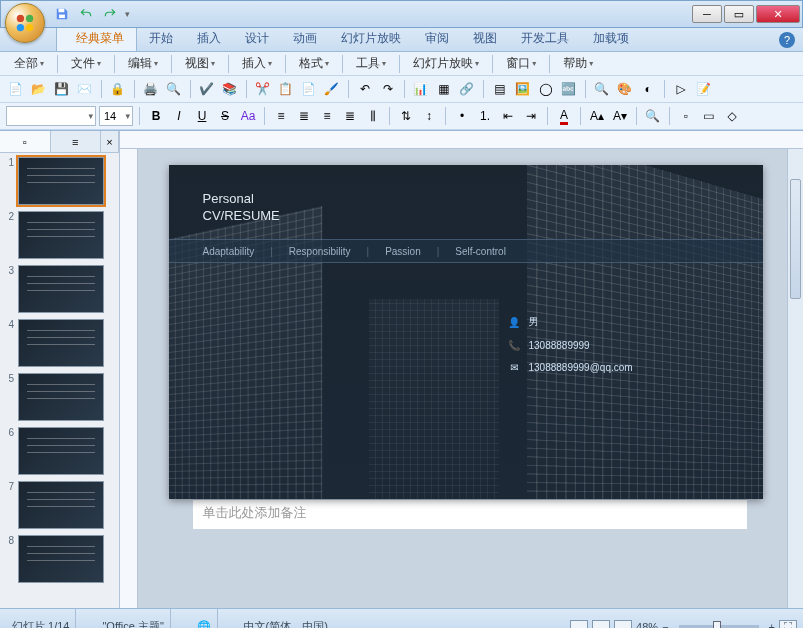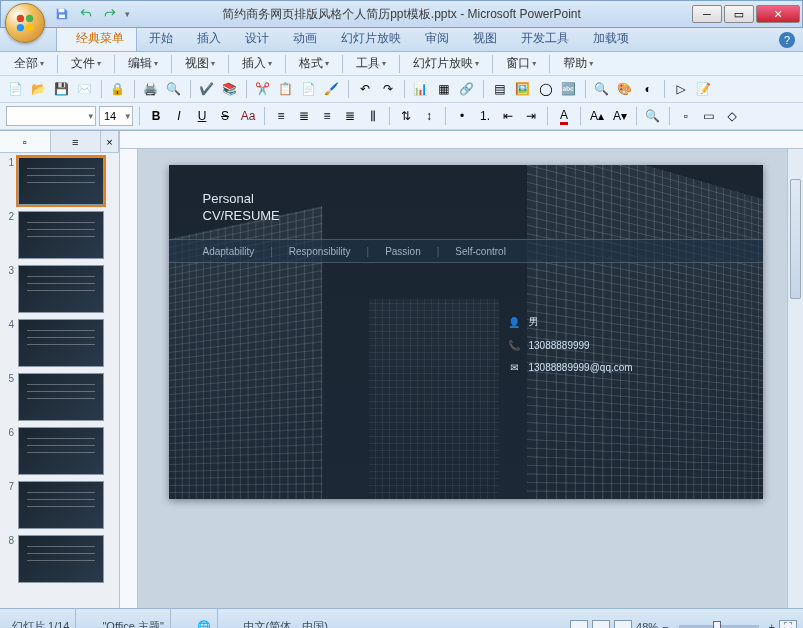--- a/index.html
+++ b/index.html
@@ -114,21 +114,20 @@
         </svg>
       </div>
     <div class="qat-btn">
         <svg width="14" height="14" viewBox="0 0 24 24" fill="none" stroke="#2a5" stroke-width="2">
           <path d="M15 14l5-5-5-5"></path>
           <path d="M20 9H10a6 6 0 00-6 6v1"></path>
         </svg>
       </div>
     <span style="font-size:9px;color:#666">▾</span>
   </div>
-  <div class="title-text">简约商务网页排版风格个人简历ppt模板.pptx - Microsoft PowerPoint</div>
   <div class="win-controls">
     <div class="win-btn">─</div>
     <div class="win-btn">▭</div>
     <div class="win-btn close">✕</div>
   </div>
 </div>
 
 <div class="ribbon-tabs" id="ribbon-tabs">
 <div class="ribbon-tab active">经典菜单</div>
     <div class="ribbon-tab">开始</div>
@@ -213,21 +212,21 @@
     </div>
   <div class="tb-btn">
       <i>I</i>
     </div>
   <div class="tb-btn">
       <u>U</u>
     </div>
   <div class="tb-btn">
       <s>S</s>
     </div>
-  <div class="tb-btn" style="color:#7f1d1d">Aa</div>
+  <div class="tb-btn" style="color:#6d28d9">Aa</div>
   <div class="tb-sep"></div>
   <div class="tb-btn">≡</div>
   <div class="tb-btn">≣</div>
   <div class="tb-btn">≡</div>
   <div class="tb-btn">≣</div>
   <div class="tb-btn">⫼</div>
   <div class="tb-sep"></div>
   <div class="tb-btn">⇅</div>
   <div class="tb-btn">↕</div>
   <div class="tb-sep"></div>
@@ -378,20 +377,21 @@
           <div class="contact-row">
             <span class="ci">📞</span>
             <span>13088889999</span>
           </div>
           <div class="contact-row">
             <span class="ci">✉</span>
             <span>13088889999@qq.com</span>
           </div>
         </div>
       </div>
+      <div class="notes">单击此处添加备注</div>
       </div>
     </div>
   </div>
 </div>
 
 <div class="statusbar">
   <div class="sb-sec">幻灯片 1/14</div>
   <div class="sb-sec">"Office 主题"</div>
   <div class="sb-sec">🌐</div>
   <div class="sb-sec" style="border:none">中文(简体，中国)</div>

